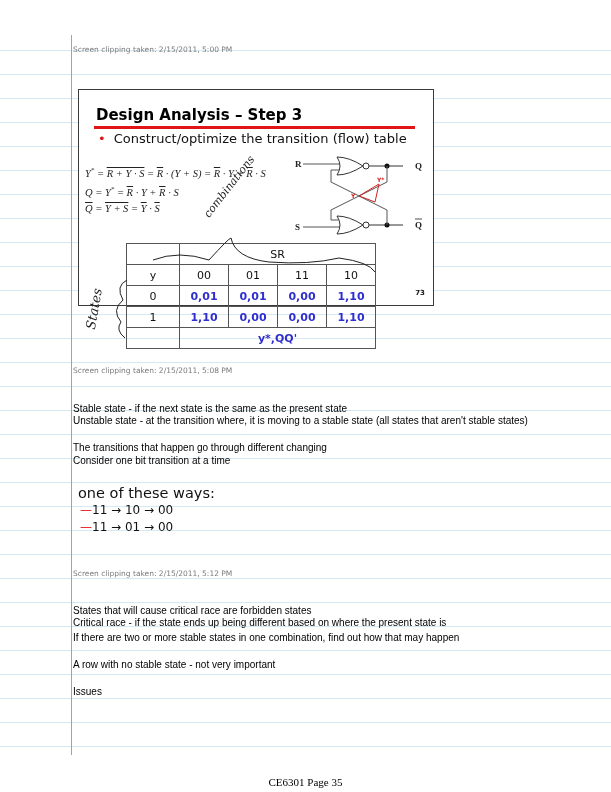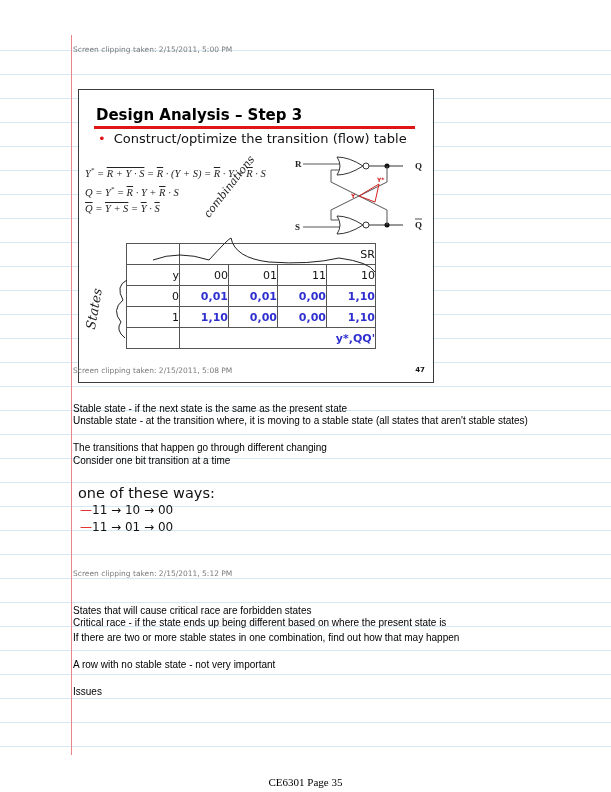--- a/index.html
+++ b/index.html
@@ -18,21 +18,21 @@
   .clip-stamp {
     position: absolute; left: 73px; font-size: 7.5px; color: #7a7a7a;
     font-family: "DejaVu Sans", sans-serif; white-space: nowrap;
   }
   .note {
     position: absolute; left: 73px; font-family: "Liberation Sans", sans-serif;
     font-size: 10px; color: #000; white-space: nowrap; line-height: 12px;
   }
   
   .slide {
-    position: absolute; left: 78px; top: 89px; width: 356px; height: 294px;
+    position: absolute; left: 78px; top: 89px; width: 356px; height: 217px;
     border: 1.5px solid #3a3a3a; background: #fff; box-sizing: border-box;
   }
   .slide-title {
     position: absolute; left: 17px; top: 16px; font-family: "DejaVu Sans", sans-serif;
     font-weight: bold; font-size: 15px; color: #000; white-space: nowrap;
   }
   .slide-underline {
     position: absolute; left: 15px; top: 36px; width: 321px; height: 3px; background: #e01616;
   }
   .slide-bullet {
@@ -44,21 +44,21 @@
     position: absolute; left: 6px; font-family: "Liberation Serif", serif; font-style: italic;
     font-size: 10.5px; color: #222; white-space: nowrap;
   }
   .ov { text-decoration: overline; }
   .circuit { position: absolute; left: 212px; top: 62px; width: 140px; height: 90px; }
   .flow-table {
     position: absolute; left: 47px; top: 153px; border-collapse: collapse;
     font-family: "DejaVu Sans", sans-serif; font-size: 11px;
   }
   .flow-table td {
-    border: 1.5px solid #555; text-align: right; height: 20px; padding: 0;
+    border: 1.5px solid #555; text-align: center; height: 20px; padding: 0;
   }
   .flow-table td.hdr { color: #111; }
   .flow-table td.val { color: #2f2fcf; font-weight: bold; }
   .slide-num {
     position: absolute; right: 8px; bottom: 8px; font-size: 7px; font-weight: bold; color: #111;
     font-family: "DejaVu Sans", sans-serif;
   }
   .handwriting {
     position: absolute; font-family: "DejaVu Serif", serif; font-style: italic; color: #222;
     white-space: nowrap;
@@ -173,21 +173,21 @@
       <td class="val">0,00</td>
       <td class="val">1,10</td>
     </tr>
     <tr>
       <td></td>
       <td colspan="4" class="val">y*,QQ'</td>
     </tr>
   </tbody>
     </table>
 
-  <div class="slide-num">47</div>
+  <div class="slide-num">73</div>
 
   <div class="handwriting" style="left:122px;top:122px;font-size:11px;transform:rotate(-52deg);transform-origin:left top;">combinations</div>
   <div class="handwriting" style="left:4px;top:238px;font-size:13px;transform:rotate(-80deg);transform-origin:left top;">States</div>
   <svg style="position:absolute;left:0;top:0;width:356px;height:270px;">
     <path d="M74 170 Q100 160 130 170 Q150 148 152 148 Q156 168 190 172 Q230 175 260 168 Q290 172 296 182" fill="none" stroke="#222" stroke-width="1"></path>
     <path d="M48 190 Q36 196 44 210 Q32 220 42 232 Q36 240 46 248" fill="none" stroke="#222" stroke-width="1"></path>
   </svg>
 </div>
 
 <div class="clip-stamp" style="top:366px">Screen clipping taken: 2/15/2011, 5:08 PM</div>

